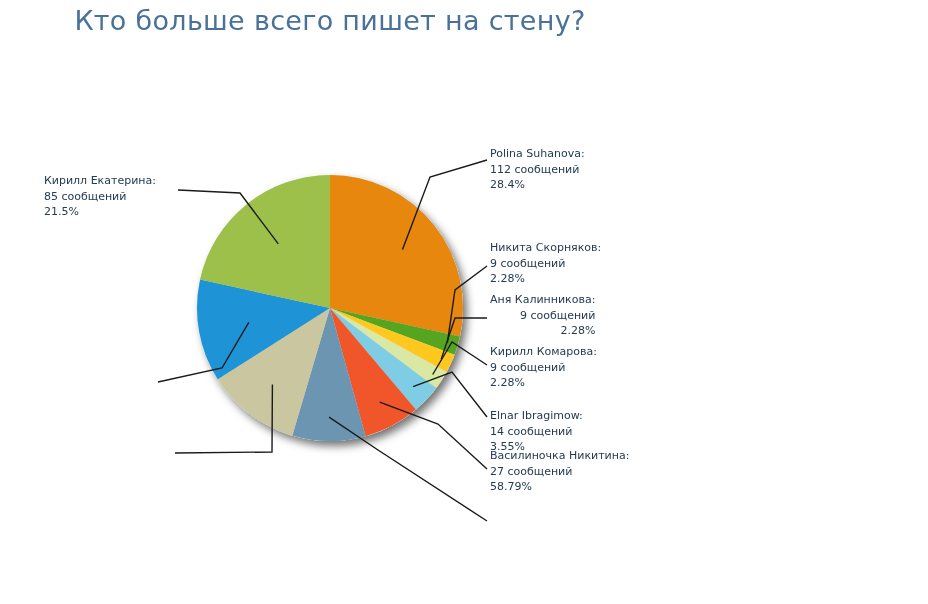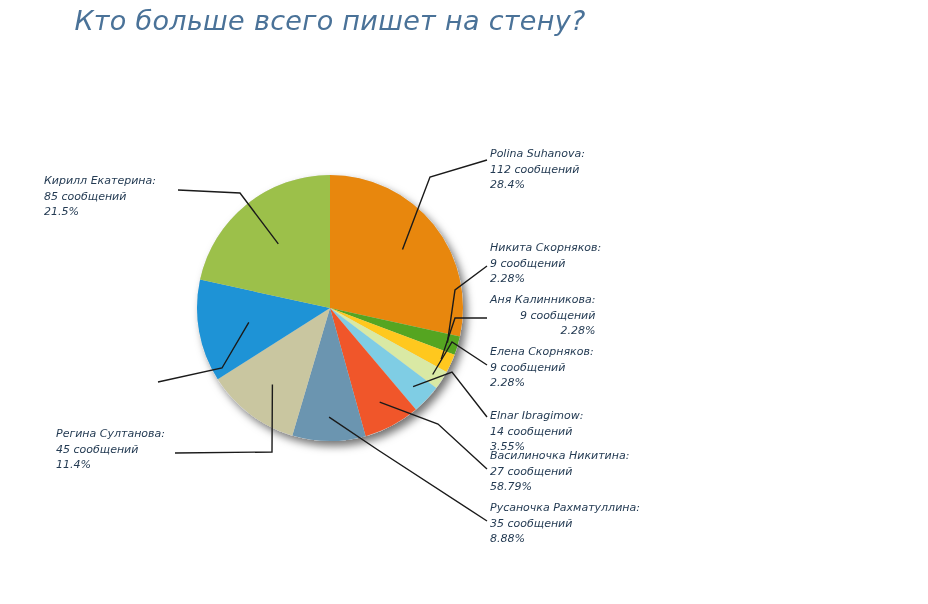--- a/index.html
+++ b/index.html
@@ -3,21 +3,21 @@
 <meta charset="utf-8">
 <style>
   html,body{margin:0;padding:0;}
   body{
     width:928px;height:604px;
     background:#ffffff;
     font-family:"DejaVu Sans","Liberation Sans",sans-serif;
     overflow:hidden;
     position:relative;
   }
-  #root{position:absolute;left:0;top:0;width:928px;height:525px;font-style:italic;}
+  #root{position:absolute;left:0;top:0;width:928px;height:525px;}
 
   .title{
     position:absolute;
     left:0;top:5px;width:660px;
     text-align:center;
     font-size:27px;
     font-weight:400;
     color:#4a7298;
     letter-spacing:0.3px;
     font-family:"DejaVu Sans","Liberation Sans",sans-serif;
@@ -91,59 +91,49 @@
     <span class="ln">28.4%</span>
   </div>
 
   <div class="callout" style="left:44px;top:173px;">
     <span class="ln">Кирилл Екатерина:</span>
     <span class="ln">85 сообщений</span>
     <span class="ln">21.5%</span>
   </div>
 
 
-  <div class="callout" style="left:56px;top:426px;">
-    <span class="ln">Регина Султанова:</span>
-    <span class="ln">45 сообщений</span>
-    <span class="ln">11.4%</span>
-  </div>
 
   <div class="callout" style="left:490px;top:240px;">
     <span class="ln">Никита Скорняков:</span>
     <span class="ln">9 сообщений</span>
     <span class="ln">2.28%</span>
   </div>
 
   <div class="callout" style="left:490px;top:292px;text-align:right;">
     <span class="ln">Аня Калинникова:</span>
     <span class="ln">9 сообщений</span>
     <span class="ln">2.28%</span>
   </div>
 
   <div class="callout" style="left:490px;top:344px;">
-    <span class="ln">Елена Скорняков:</span>
+    <span class="ln">Кирилл Комарова:</span>
     <span class="ln">9 сообщений</span>
     <span class="ln">2.28%</span>
   </div>
 
   <div class="callout" style="left:490px;top:408px;">
     <span class="ln">Elnar Ibragimow:</span>
     <span class="ln">14 сообщений</span>
     <span class="ln">3.55%</span>
   </div>
 
   <div class="callout" style="left:490px;top:448px;">
     <span class="ln">Василиночка Никитина:</span>
     <span class="ln">27 сообщений</span>
     <span class="ln">58.79%</span>
   </div>
 
-  <div class="callout" style="left:490px;top:500px;">
-    <span class="ln">Русаночка Рахматуллина:</span>
-    <span class="ln">35 сообщений</span>
-    <span class="ln">8.88%</span>
-  </div>
 
   <div id="legend-clip">
     
   </div>
 
 </div>
 
 </body></html>

